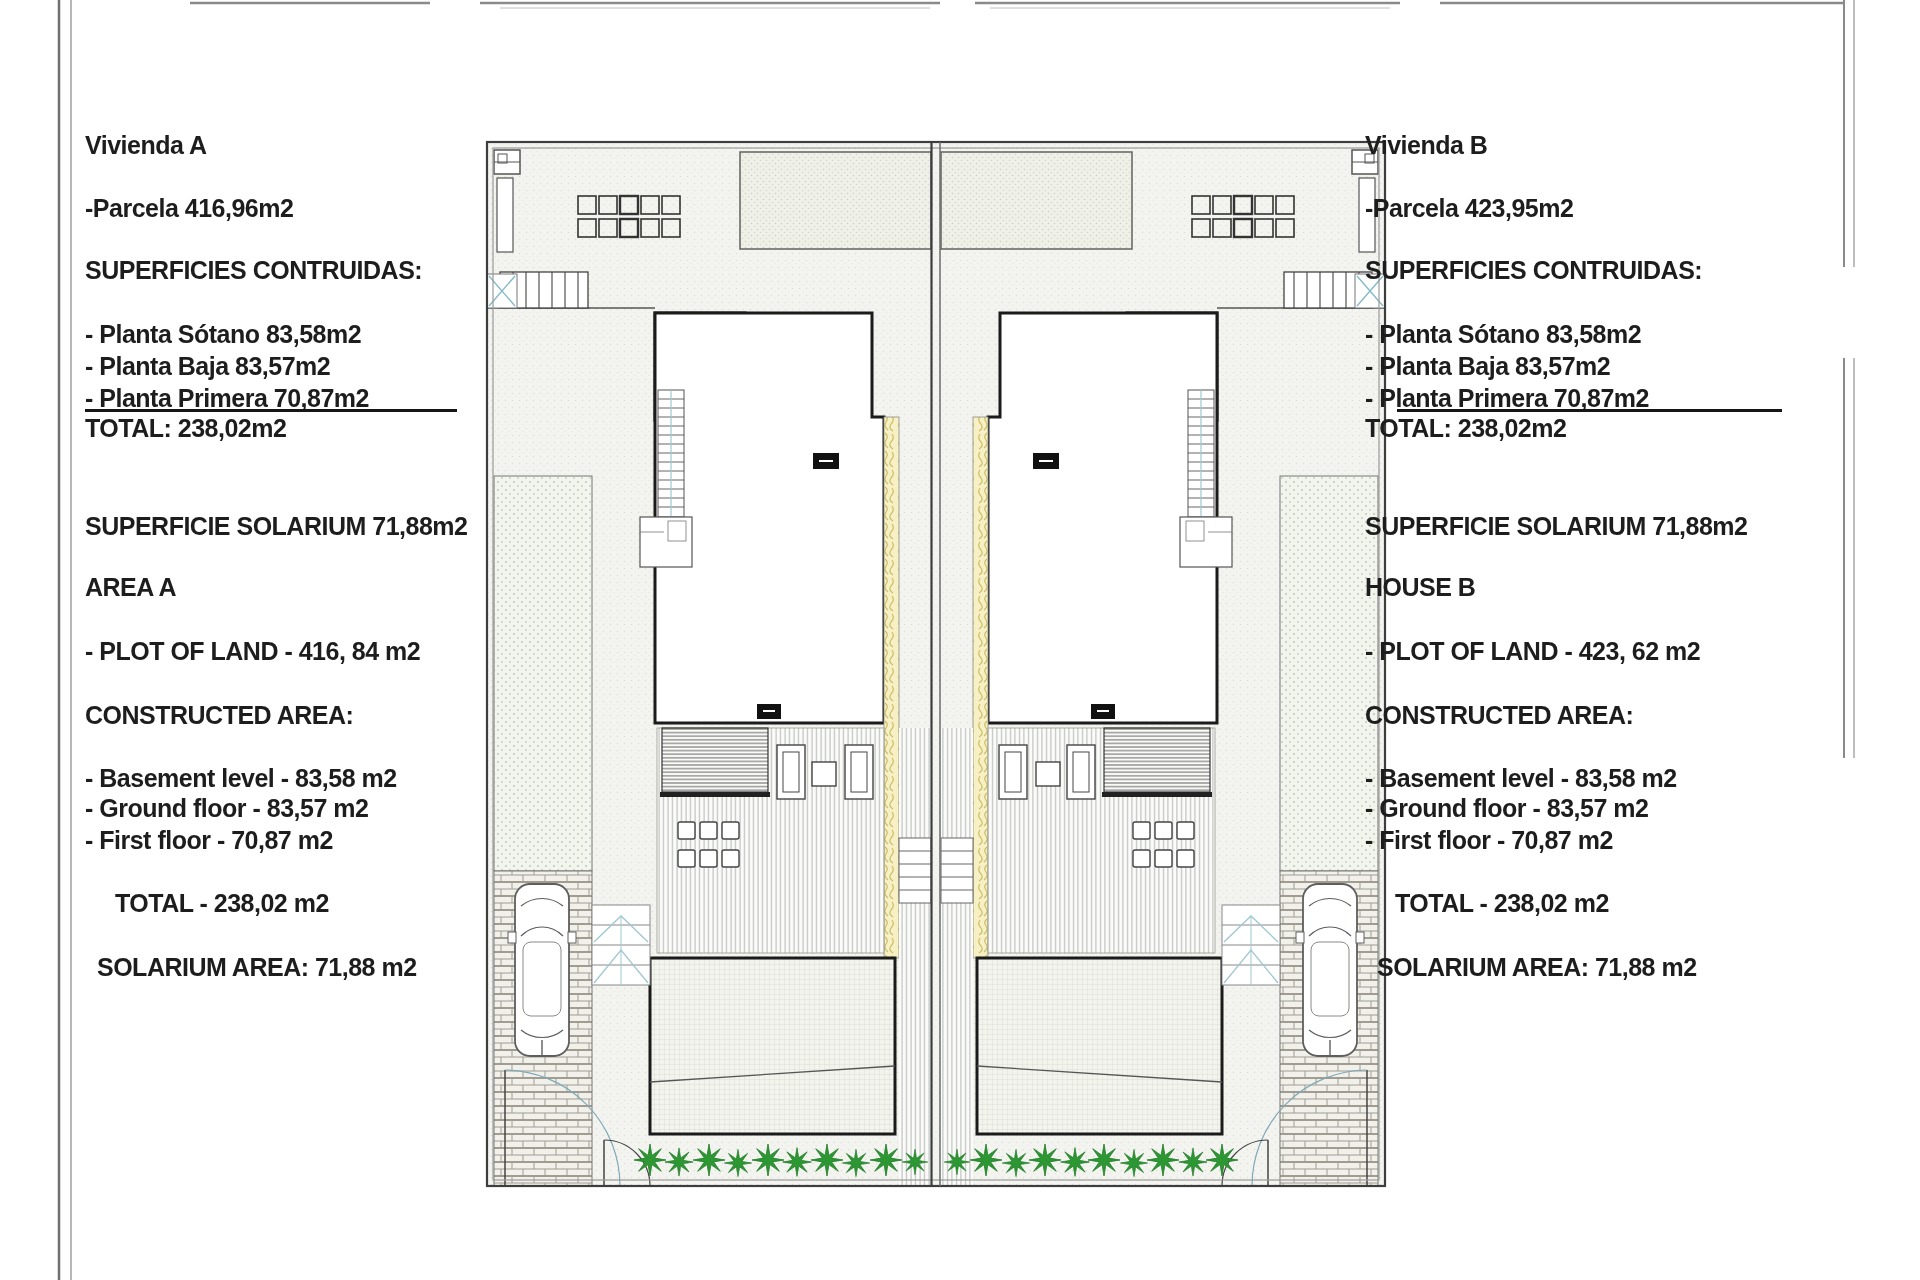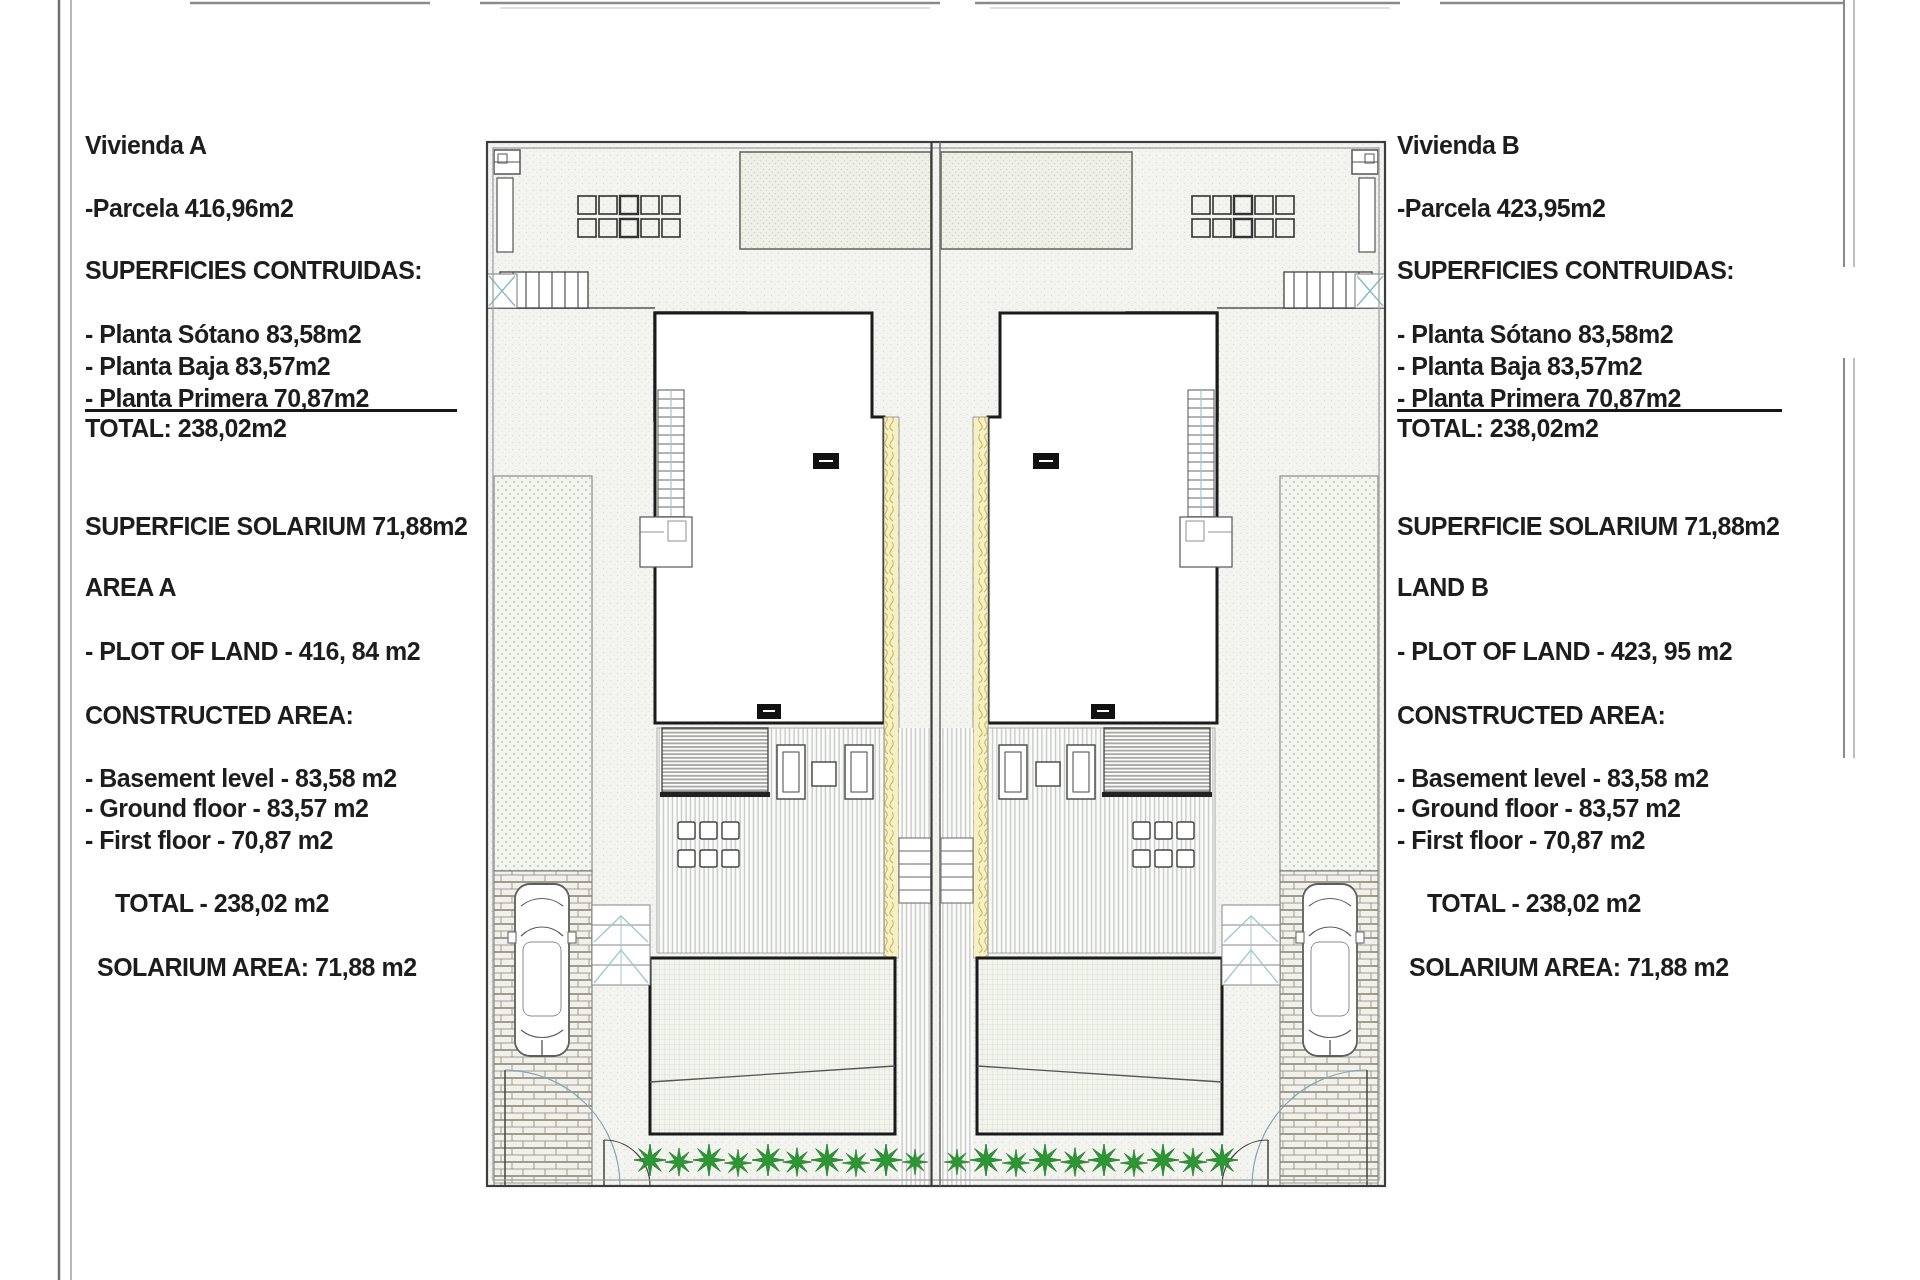--- a/index.html
+++ b/index.html
@@ -2,21 +2,21 @@
 <html><head>
 <meta charset="utf-8">
 <style>
   html,body{margin:0;padding:0;background:#ffffff;}
   .canvas{position:relative;width:1920px;height:1280px;background:#ffffff;
           font-family:"Liberation Sans",sans-serif;overflow:hidden;}
   svg.plan{position:absolute;left:0;top:0;}
   .tl{position:absolute;font-weight:bold;font-size:25px;letter-spacing:-0.5px;
       color:#1d1d1d;white-space:pre;}
   .panel-left .tl{left:85px;}
-  .panel-right .tl{left:1397px;text-align:center;}
+  .panel-right .tl{left:1365px;text-align:center;}
   .l0{top:131px}.l1{top:194px}.l2{top:256px}.l3{top:320px}.l4{top:352px}
   .l5{top:384px}.l6{top:414px}.l7{top:512px}.l8{top:573px}.l9{top:637px}
   .l10{top:701px}.l11{top:764px}.l12{top:794px}.l13{top:826px}
   .l14{top:889px;margin-left:30px}.l15{top:953px;margin-left:12px}
   .rule{position:absolute;height:0;border-top:3px solid #161616;}
   .rule-a{left:85px;top:409px;width:372px;}
   .rule-b{left:1397px;top:409px;width:385px;}
 </style>
 </head>
 <body>
@@ -253,22 +253,22 @@
 
   <div class="panel-right">
     <div class="tl l0">Vivienda B</div>
     <div class="tl l1">-Parcela 423,95m2</div>
     <div class="tl l2">SUPERFICIES CONTRUIDAS:</div>
     <div class="tl l3">- Planta Sótano 83,58m2</div>
     <div class="tl l4">- Planta Baja 83,57m2</div>
     <div class="tl l5">- Planta Primera 70,87m2</div>
     <div class="tl l6">TOTAL: 238,02m2</div>
     <div class="tl l7">SUPERFICIE SOLARIUM 71,88m2</div>
-    <div class="tl l8">LAND B</div>
-    <div class="tl l9">- PLOT OF LAND - 423, 95 m2</div>
+    <div class="tl l8">HOUSE B</div>
+    <div class="tl l9">- PLOT OF LAND - 423, 62 m2</div>
     <div class="tl l10">CONSTRUCTED AREA:</div>
     <div class="tl l11">- Basement level - 83,58 m2</div>
     <div class="tl l12">- Ground floor - 83,57 m2</div>
     <div class="tl l13">- First floor - 70,87 m2</div>
     <div class="tl l14">TOTAL - 238,02 m2</div>
     <div class="tl l15">SOLARIUM AREA: 71,88 m2</div>
     <div class="rule rule-b"></div>
   </div>
 
 </div>

